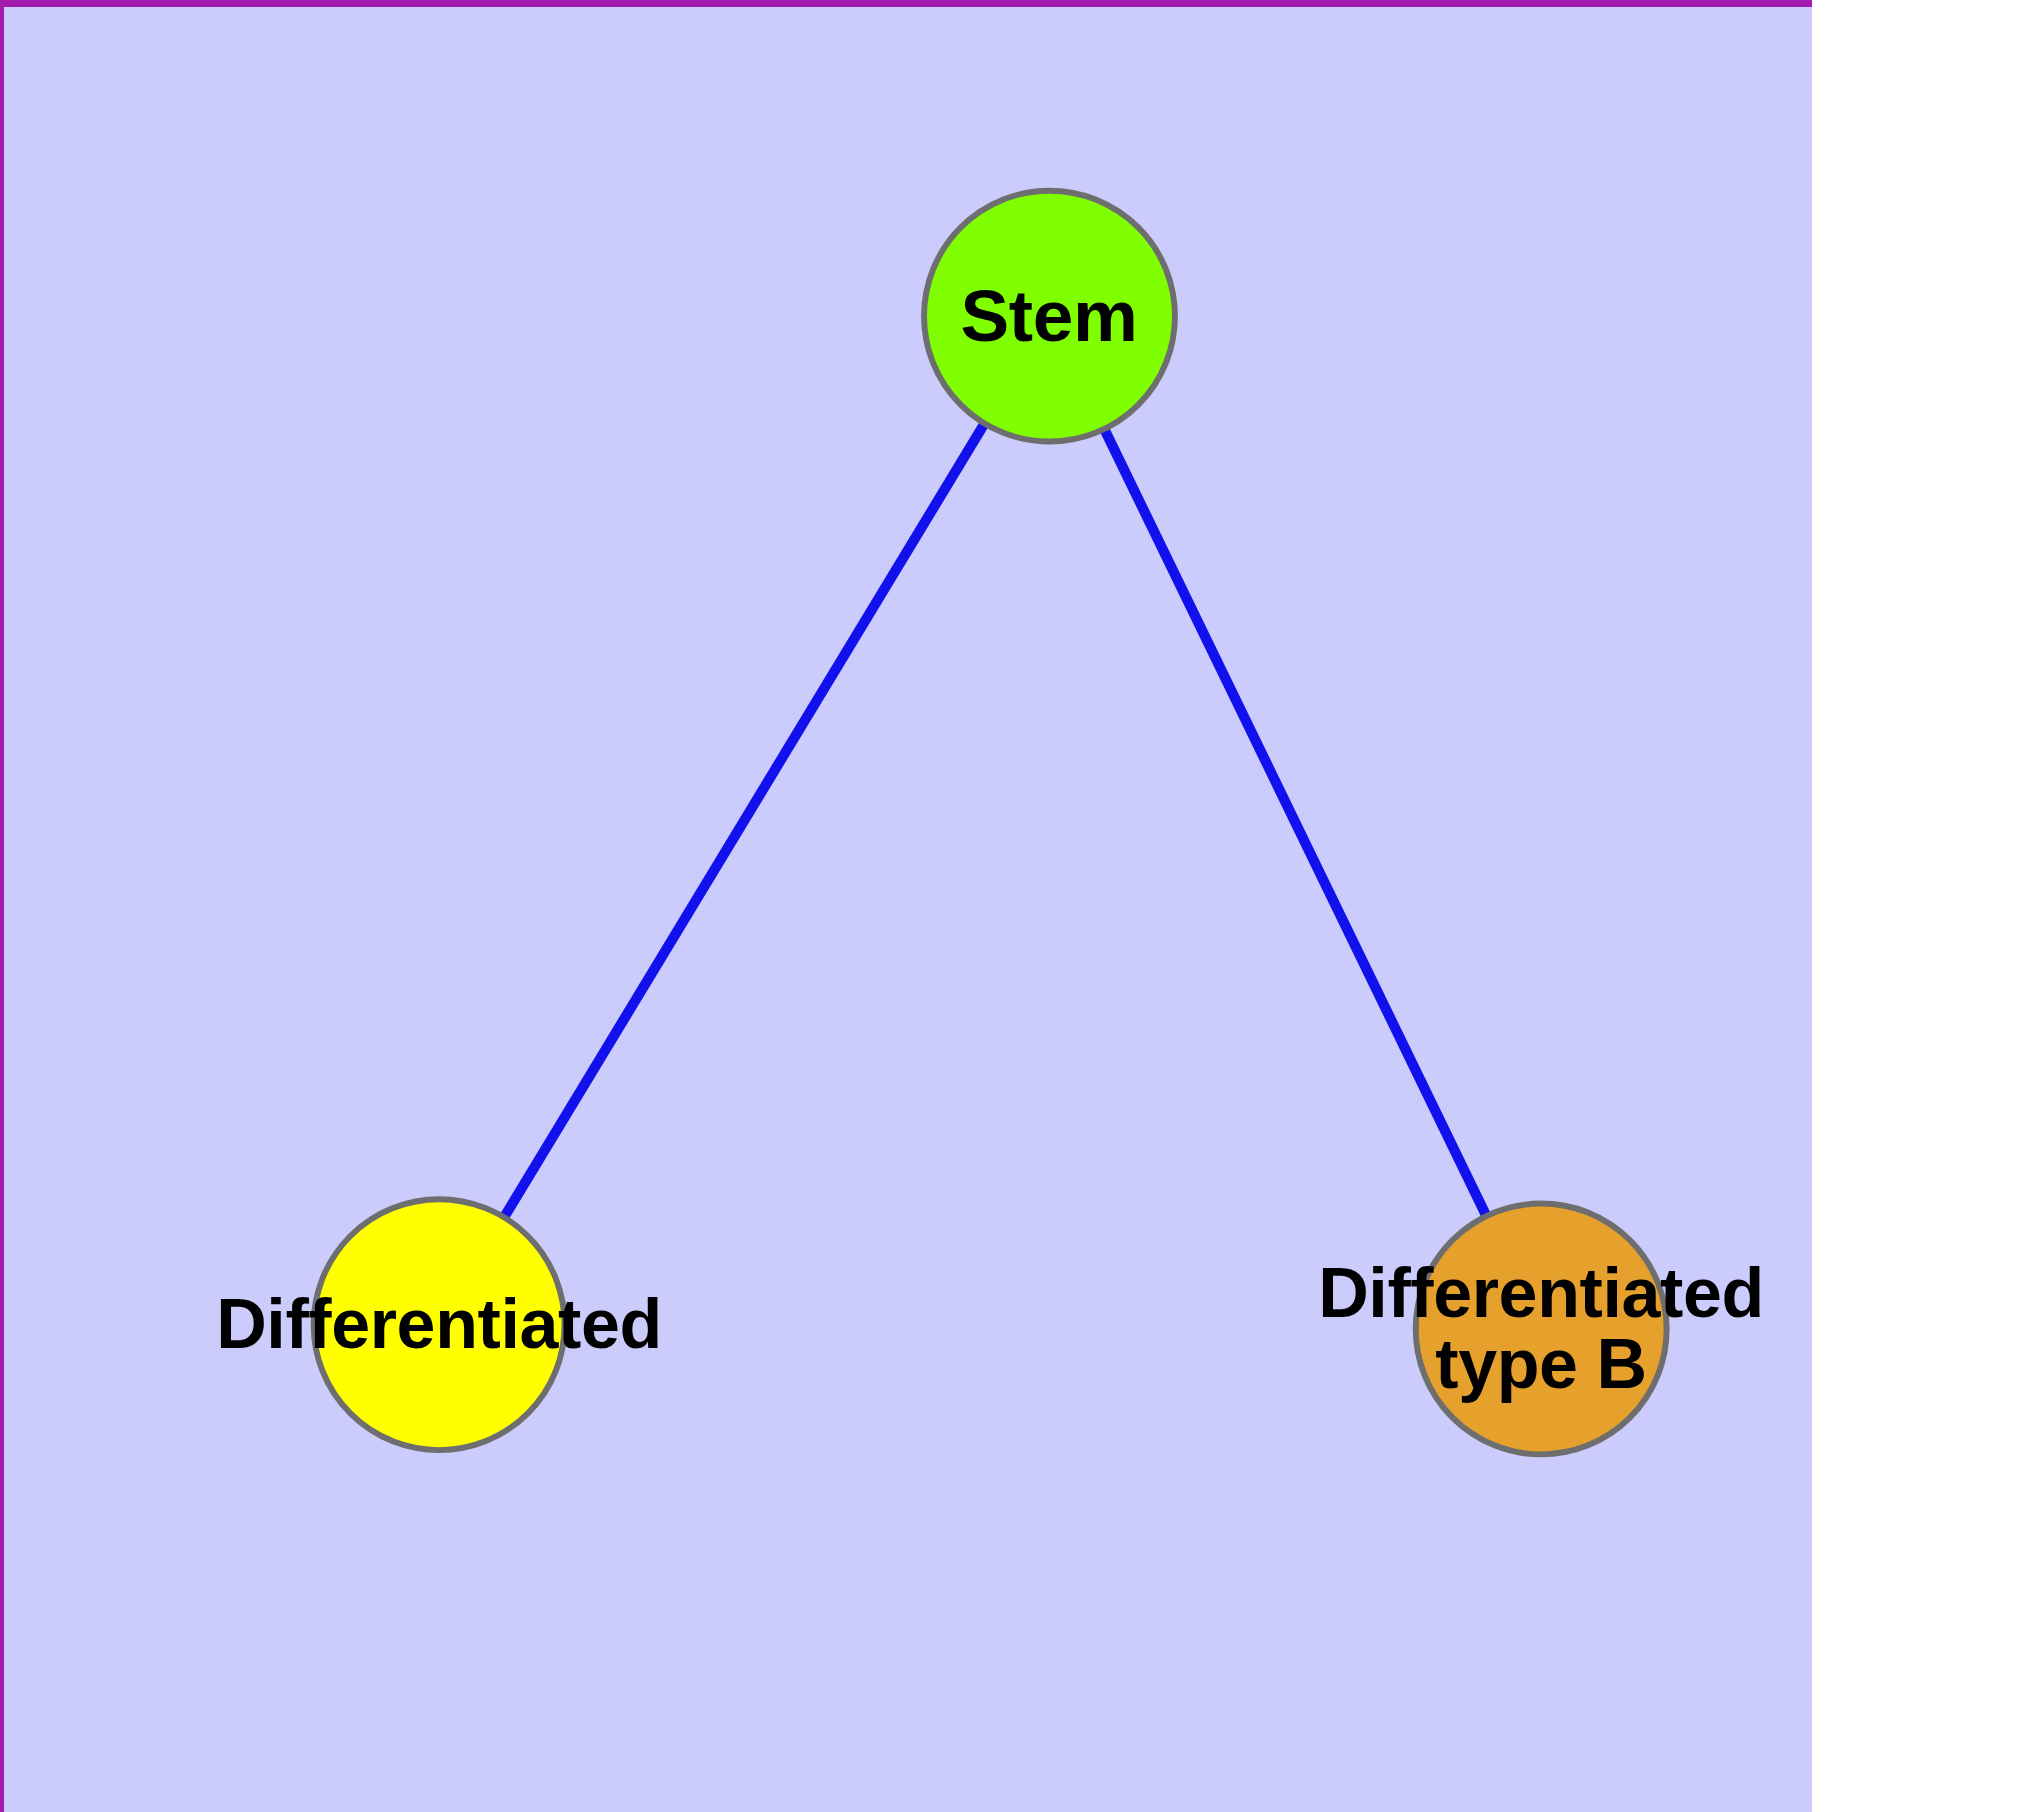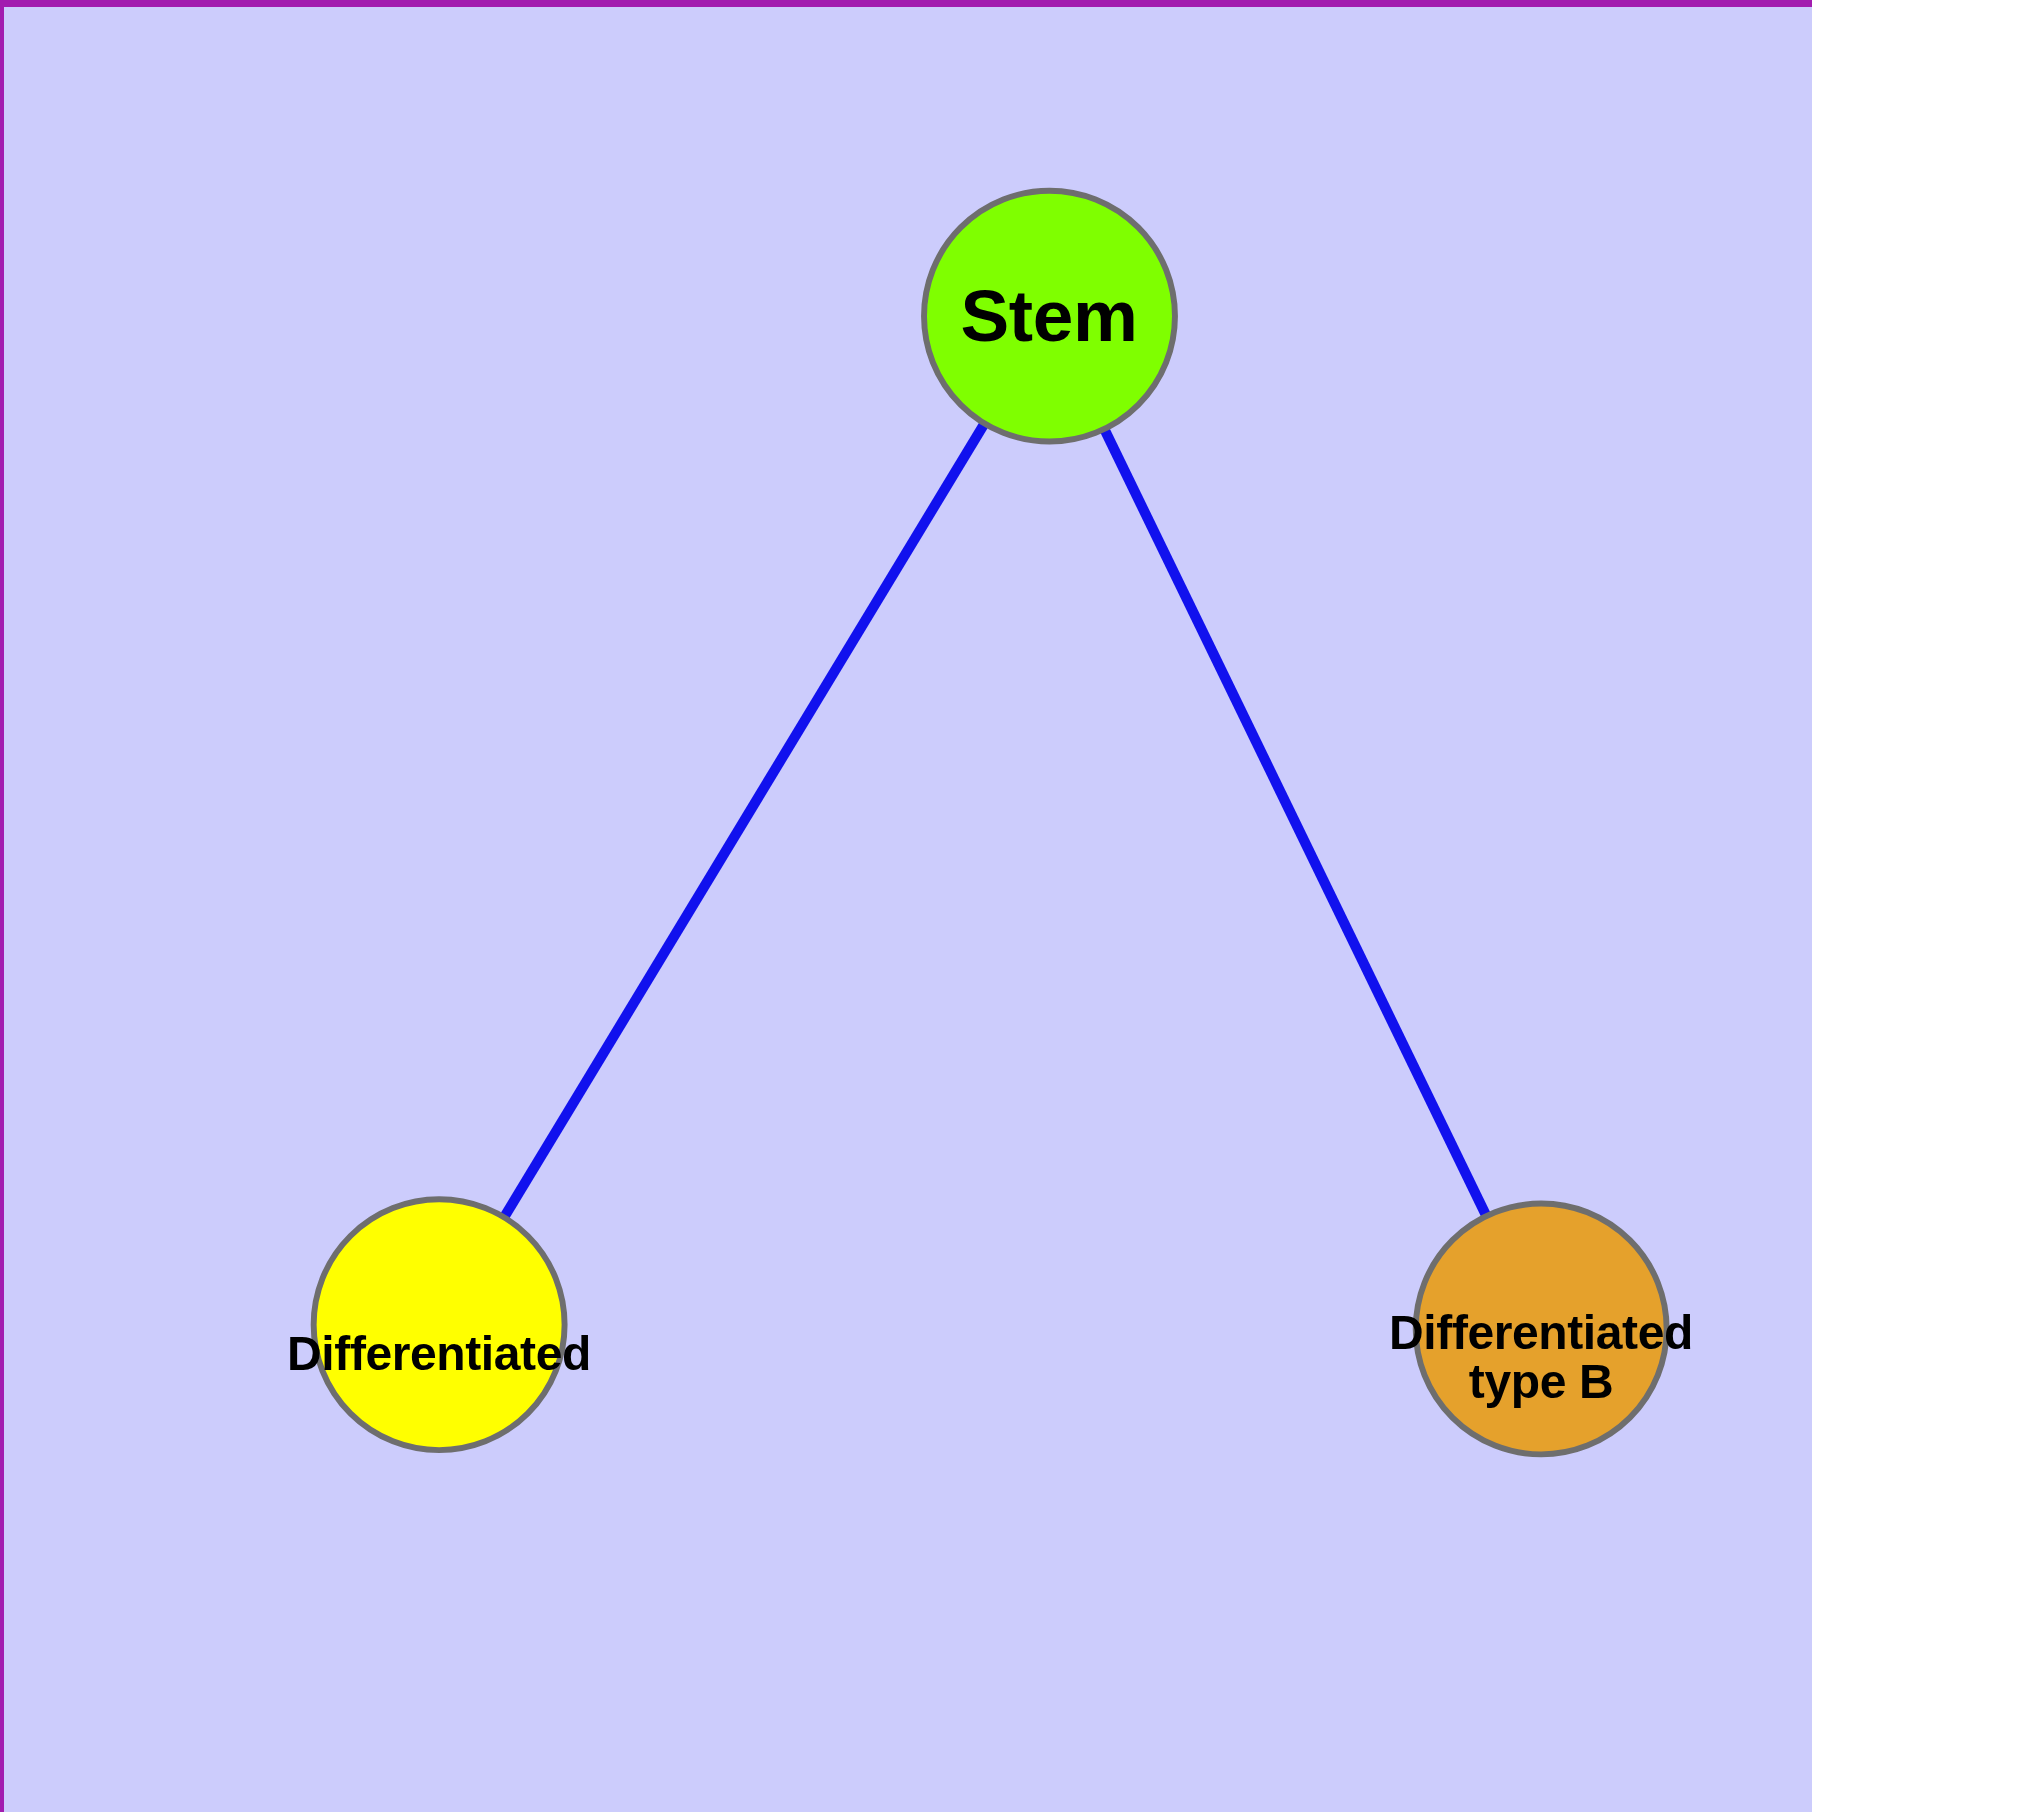--- a/index.html
+++ b/index.html
@@ -40,22 +40,21 @@
     line-height: 1.02;
     white-space: pre;
     letter-spacing: -0.4px;
     pointer-events: none;
     transform: translate(-50%, -50%);
   }
   .node-label.root {
     font-size: 73px;
   }
   .node-label.leaf {
-    font-size: 48px;
-    margin-top: 29px;
+    font-size: 70px;
   }
 </style>
 </head>
 <body>
 
 <div id="canvas">
 
   <div id="plot-area"></div>
 
   <svg id="graph-svg" viewBox="0 0 2384 2138" preserveAspectRatio="none">

